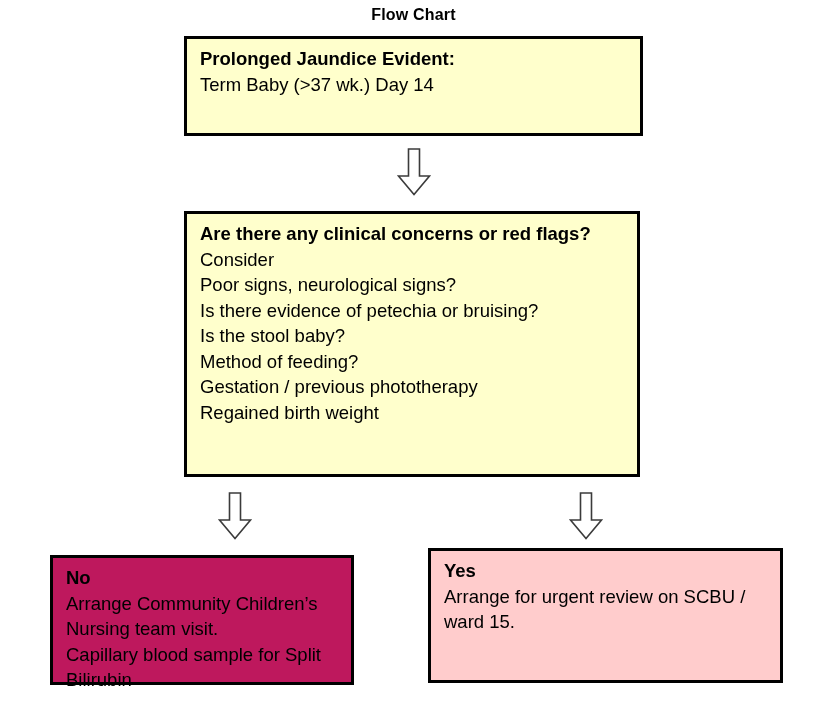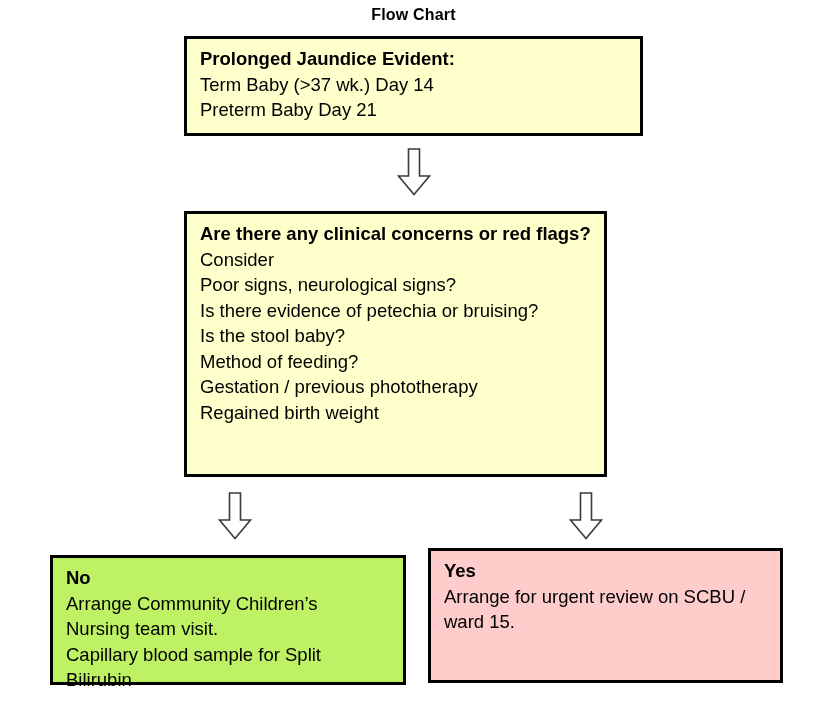--- a/index.html
+++ b/index.html
@@ -47,22 +47,22 @@
     font-size: 18.5px;
     line-height: 25.5px;
     white-space: pre;
   }
   .node-line.head {
     font-weight: bold;
   }
 
   
   .node-start   { left: 184px; top: 36px;  width: 459px; height: 100px; background: #ffffcc; }
-  .node-decision{ left: 184px; top: 211px; width: 423px; height: 266px; background: #ffffcc; }
-  .node-no      { left: 50px;  top: 555px; width: 356px; height: 130px; background: #bef264; }
+  .node-decision{ left: 184px; top: 211px; width: 456px; height: 266px; background: #ffffcc; }
+  .node-no      { left: 50px;  top: 555px; width: 304px; height: 130px; background: #be185d; }
   .node-yes     { left: 428px; top: 548px; width: 355px; height: 135px; background: #ffcccc; }
 
   
   .arrow {
     position: absolute;
     width: 34px;
     height: 48px;
   }
   .arrow svg { display: block; width: 100%; height: 100%; }
   .arrow-main  { left: 397px; top: 148px; }
@@ -72,21 +72,20 @@
 </head>
 <body>
 
 <div id="chart-canvas">
 
   <div class="chart-title">Flow Chart</div>
 
   <div class="node node-start">
     <div class="node-line head">Prolonged Jaundice Evident:</div>
     <div class="node-line">Term Baby (&gt;37 wk.) Day 14</div>
-    <div class="node-line">Preterm Baby Day 21</div>
   </div>
 
   <div class="arrow arrow-main">
     <svg viewBox="0 0 34 48" xmlns="http://www.w3.org/2000/svg">
       <polygon points="11.5,1 22.5,1 22.5,28 32.5,28 17,46.5 1.5,28 11.5,28" fill="#ffffff" stroke="#3b3b3b" stroke-width="1.6" stroke-linejoin="miter"></polygon>
     </svg>
   </div>
 
   <div class="node node-decision">
     <div class="node-line head">Are there any clinical concerns or red flags?</div>

